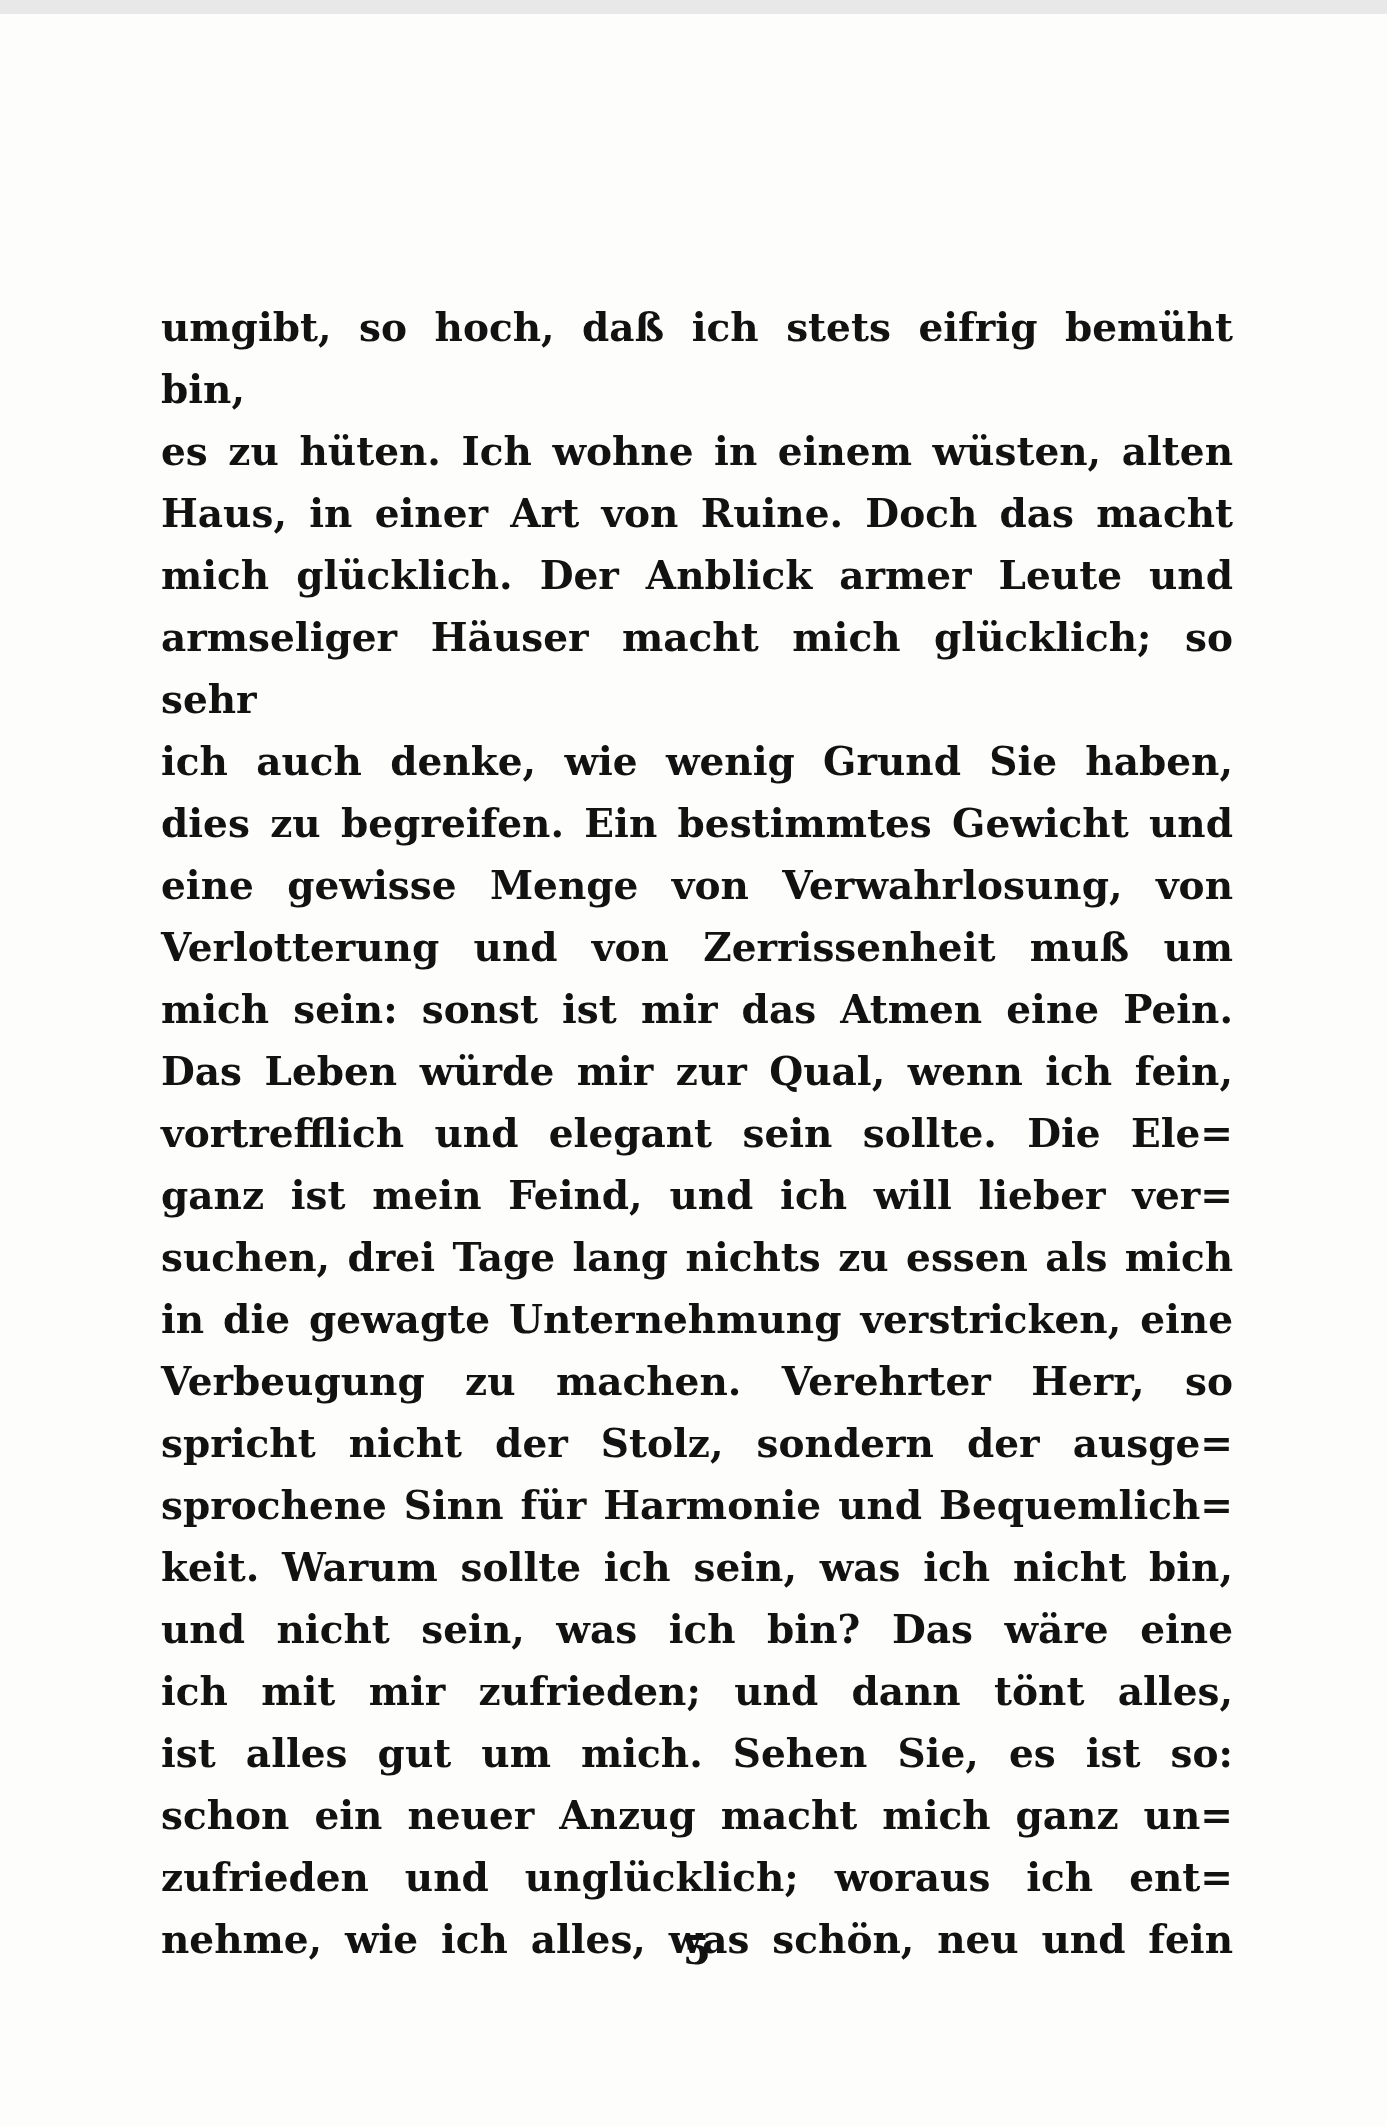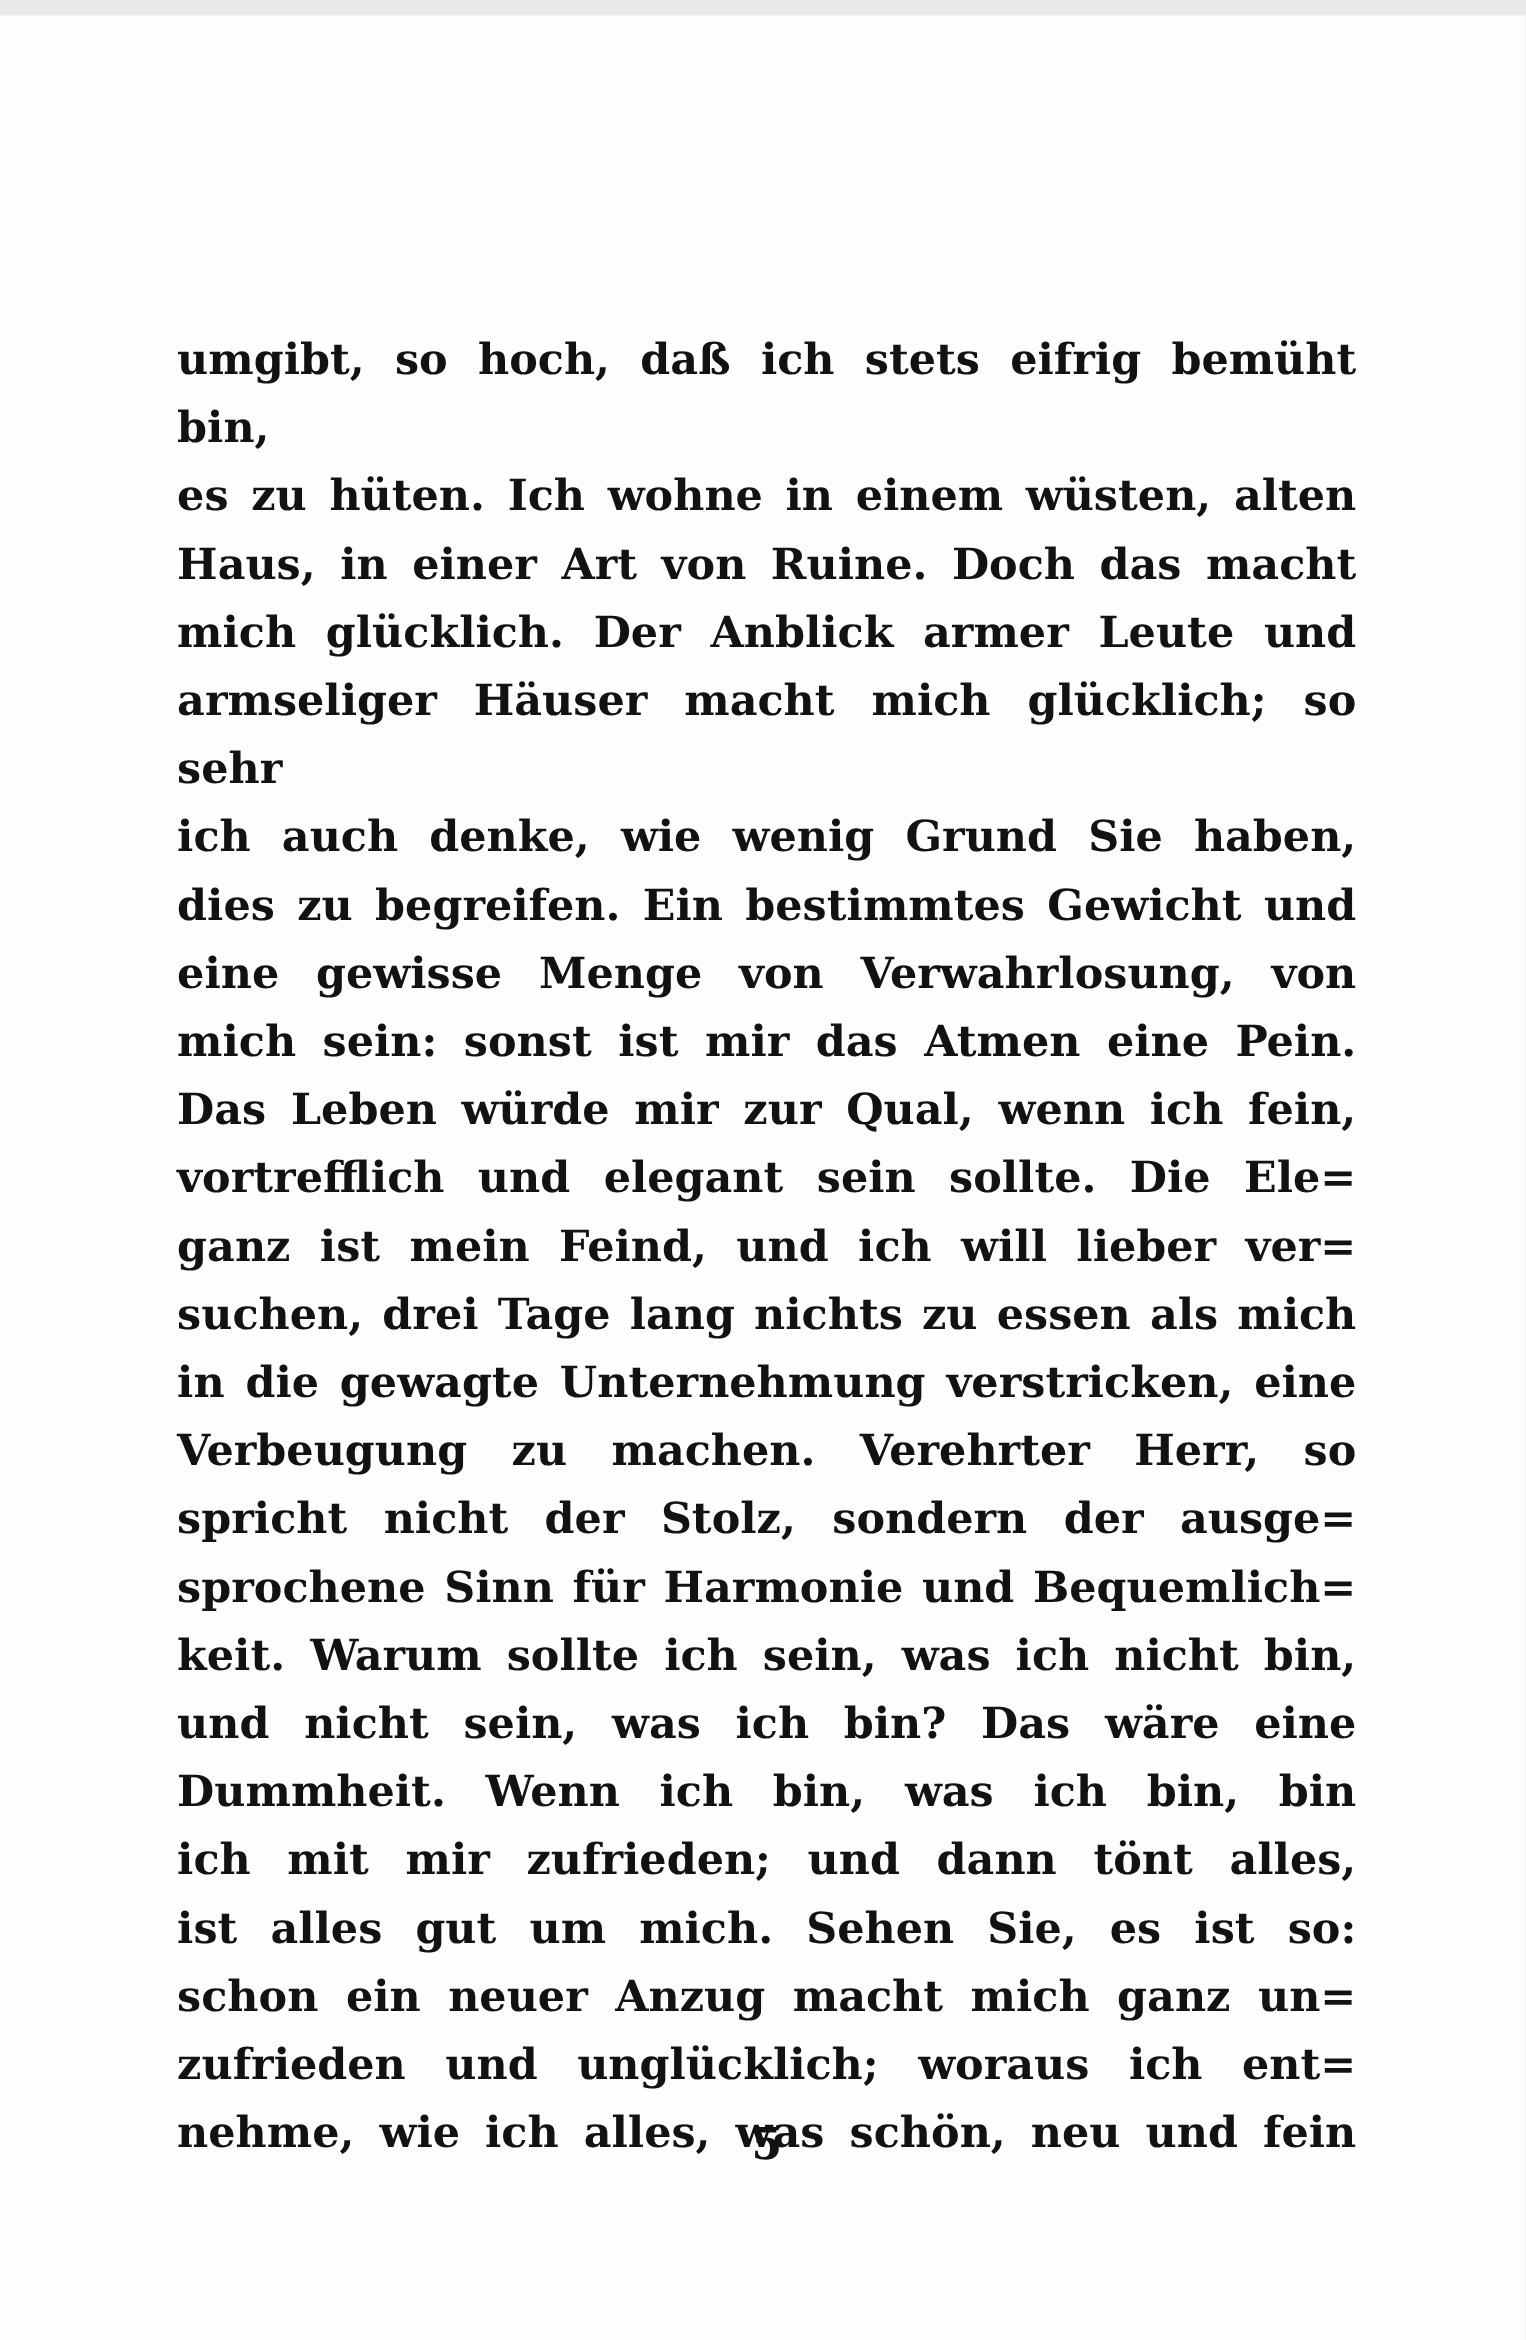--- a/index.html
+++ b/index.html
@@ -51,32 +51,32 @@
 <div class="page">
   <div class="text-block">
     <div class="line">umgibt, so hoch, daß ich stets eifrig bemüht bin,</div>
     <div class="line">es zu hüten. Ich wohne in einem wüsten, alten</div>
     <div class="line">Haus, in einer Art von Ruine. Doch das macht</div>
     <div class="line">mich glücklich. Der Anblick armer Leute und</div>
     <div class="line">armseliger Häuser macht mich glücklich; so sehr</div>
     <div class="line">ich auch denke, wie wenig Grund Sie haben,</div>
     <div class="line">dies zu begreifen. Ein bestimmtes Gewicht und</div>
     <div class="line">eine gewisse Menge von Verwahrlosung, von</div>
+    <div class="line">Verlotterung und von Zerrissenheit muß um</div>
     <div class="line">mich sein: sonst ist mir das Atmen eine Pein.</div>
     <div class="line">Das Leben würde mir zur Qual, wenn ich fein,</div>
     <div class="line">vortrefflich und elegant sein sollte. Die Ele=</div>
     <div class="line">ganz ist mein Feind, und ich will lieber ver=</div>
     <div class="line">suchen, drei Tage lang nichts zu essen als mich</div>
     <div class="line">in die gewagte Unternehmung verstricken, eine</div>
     <div class="line">Verbeugung zu machen. Verehrter Herr, so</div>
     <div class="line">spricht nicht der Stolz, sondern der ausge=</div>
     <div class="line">sprochene Sinn für Harmonie und Bequemlich=</div>
     <div class="line">keit. Warum sollte ich sein, was ich nicht bin,</div>
     <div class="line">und nicht sein, was ich bin? Das wäre eine</div>
-    <div class="line">Dummheit. Wenn ich bin, was ich bin, bin</div>
     <div class="line">ich mit mir zufrieden; und dann tönt alles,</div>
     <div class="line">ist alles gut um mich. Sehen Sie, es ist so:</div>
     <div class="line">schon ein neuer Anzug macht mich ganz un=</div>
     <div class="line">zufrieden und unglücklich; woraus ich ent=</div>
     <div class="line">nehme, wie ich alles, was schön, neu und fein</div>
   </div>
   <div class="page-number">5</div>
 </div>
 
 </body></html>

